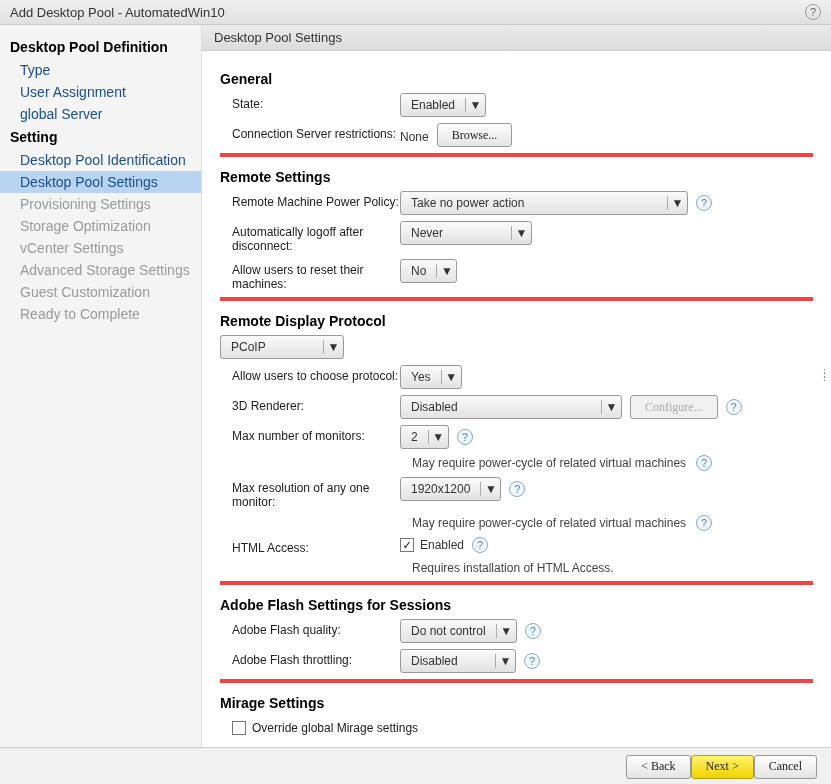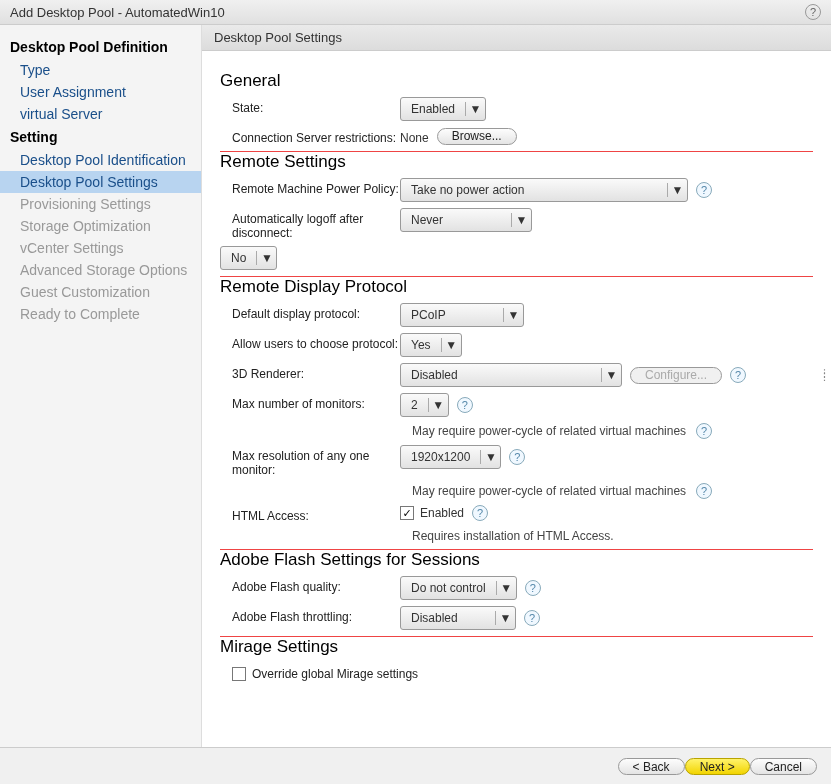--- a/index.html
+++ b/index.html
@@ -70,28 +70,28 @@
   color: #333;
   border-bottom: 1px solid #ccc;
 }
 .content {
   flex: 1;
   padding: 12px 18px 8px 18px;
   overflow-y: auto;
   background: #fff;
 }
 .section-title {
-  font-weight: normal;
-  font-size: 17px;
+  font-weight: bold;
+  font-size: 14px;
   margin: 8px 0 6px 0;
   color: #000;
 }
 .section-title.sep {
-  border-top: 1px solid #ef4444;
-  padding-top: 0;
+  border-top: 4px solid #ef4444;
+  padding-top: 12px;
   margin-top: 4px;
 }
 .row {
   display: flex;
   align-items: flex-start;
   margin: 6px 0;
 }
 .row .label {
   width: 180px;
   padding-left: 12px;
@@ -130,25 +130,26 @@
   border-left: 1px solid #aaa;
   text-align: center;
   color: #333;
 }
 .btn {
   display: inline-flex;
   align-items: center;
   justify-content: center;
   background: linear-gradient(#fdfdfd, #e4e4e4);
   border: 1px solid #999;
-  border-radius: 11px;
-  height: 17px;
+  border-radius: 3px;
+  height: 24px;
   padding: 0 14px;
   cursor: pointer;
   color: #222;
+  font-family: Liberation Serif, serif;
 }
 .btn.disabled {
   color: #aaa;
   cursor: default;
   background: #f0f0f0;
 }
 .chk {
   display: inline-flex;
   align-items: center;
   gap: 6px;
@@ -197,29 +198,29 @@
 <div class="titlebar">
   <span>Add Desktop Pool - AutomatedWin10</span>
   <span class="help">?</span>
 </div>
 
 <div class="body">
   <div class="sidebar">
     <div class="group-title">Desktop Pool Definition</div>
     <div class="item">Type</div>
     <div class="item">User Assignment</div>
-    <div class="item">virtual Server</div>
+    <div class="item">global Server</div>
 
     <div class="group-title">Setting</div>
     <div class="item">Desktop Pool Identification</div>
     <div class="item active">Desktop Pool Settings</div>
     <div class="item disabled">Provisioning Settings</div>
     <div class="item disabled">Storage Optimization</div>
     <div class="item disabled">vCenter Settings</div>
-    <div class="item disabled">Advanced Storage Options</div>
+    <div class="item disabled">Advanced Storage Settings</div>
     <div class="item disabled">Guest Customization</div>
     <div class="item disabled">Ready to Complete</div>
   </div>
 
   <div class="content-wrap">
     <div class="content-header">Desktop Pool Settings</div>
     <div class="content">
 
       <div class="section-title">General</div>
       <div class="row">
@@ -253,31 +254,31 @@
       <div class="row">
         <div class="label">Automatically logoff after disconnect:</div>
         <div class="control">
           <div class="select" style="width:132px">
             <span class="sval" style="flex:1">Never</span>
             <span class="arrow">▼</span>
           </div>
         </div>
       </div>
       <div class="row">
+        <div class="label">Allow users to reset their machines:</div>
         <div class="control">
           <div class="select">
             <span class="sval">No</span>
             <span class="arrow">▼</span>
           </div>
         </div>
       </div>
 
       <div class="section-title sep">Remote Display Protocol</div>
       <div class="row">
-        <div class="label">Default display protocol:</div>
         <div class="control">
           <div class="select" style="width:124px">
             <span class="sval" style="flex:1">PCoIP</span>
             <span class="arrow">▼</span>
           </div>
         </div>
       </div>
       <div class="row">
         <div class="label">Allow users to choose protocol:</div>
         <div class="control">

